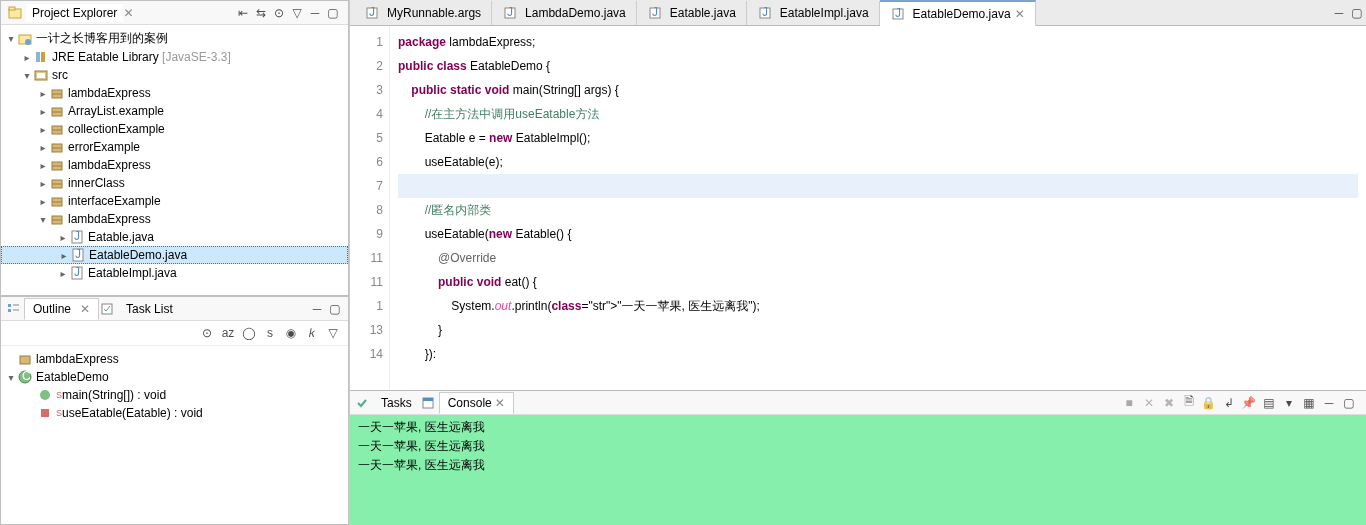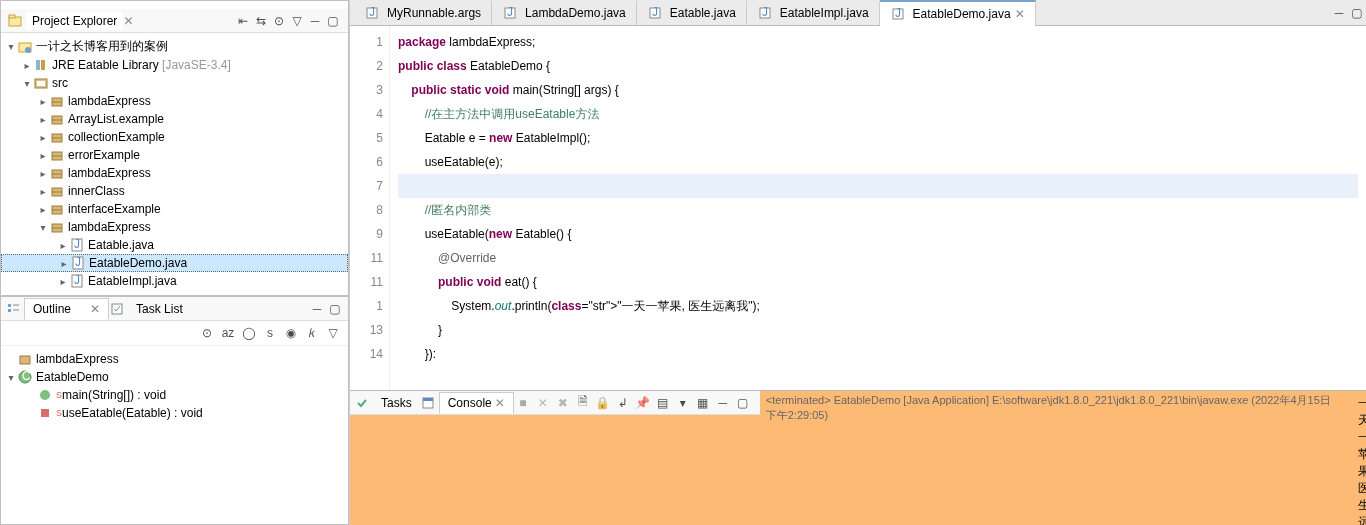--- a/index.html
+++ b/index.html
@@ -1,49 +1,49 @@
 <!DOCTYPE html>
 <html><head>
   <meta charset="utf-8">
   <style>
     * { margin: 0; padding: 0; box-sizing: border-box; font-family: "Segoe UI", Tahoma, sans-serif; font-size: 12px; }
     body { display: flex; width: 1366px; height: 525px; background: #f0f0f0; overflow: hidden; }
     .left-col { width: 350px; display: flex; flex-direction: column; border-right: 1px solid #ccc; }
     .right-col { flex: 1; display: flex; flex-direction: column; }
     .panel { background: #fff; border: 1px solid #c0c0c0; }
-    .panel-header { display: flex; align-items: center; padding: 2px 6px; border-bottom: 1px solid #ddd; background: #f8f8f8; height: 24px; margin-top: 8px; }
+    .panel-header { display: flex; align-items: center; padding: 2px 6px; border-bottom: 1px solid #ddd; background: #f8f8f8; height: 24px; }
     .panel-title { display: flex; align-items: center; gap: 4px; padding: 2px 6px; }
     .panel-title.active { background: #fff; font-weight: normal; }
     .panel-spacer { flex: 1; }
     .toolbar-btn { width: 18px; height: 18px; display: inline-flex; align-items: center; justify-content: center; cursor: pointer; opacity: 0.7; }
     .tree { padding: 4px 0; overflow: auto; flex: 1; user-select: none; }
     .tree-node { display: flex; align-items: center; padding: 1px 4px; white-space: nowrap; cursor: pointer; }
     .tree-node.selected { background: #cce8ff; border: 1px dotted #666; padding: 0 3px; }
     .twisty { width: 12px; text-align: center; color: #666; font-size: 10px; cursor: pointer; }
     .icon-sm { width: 16px; height: 16px; display: inline-flex; align-items: center; justify-content: center; margin-right: 3px; }
     .explorer { flex: 1.3; display: flex; flex-direction: column; }
     .outline-wrap { flex: 1; display: flex; flex-direction: column; }
     .outline-tabs { display: flex; align-items: center; height: 24px; border-bottom: 1px solid #ddd; background: #f8f8f8; padding: 0 4px; }
-    .outline-tab { padding: 3px 8px; cursor: pointer; display: flex; align-items: center; gap: 19px; }
+    .outline-tab { padding: 3px 8px; cursor: pointer; display: flex; align-items: center; gap: 9px; }
     .outline-tab.active { background: #fff; border: 1px solid #ccc; border-bottom-color: #fff; }
     .outline-toolbar { display: flex; justify-content: flex-end; padding: 3px 6px; gap: 3px; border-bottom: 1px solid #eee; }
     .editor-tabs { display: flex; align-items: center; height: 26px; background: #ebebeb; border-bottom: 1px solid #bbb; padding-left: 4px; }
     .editor-tab { display: flex; align-items: center; gap: 4px; padding: 4px 10px; background: #ebebeb; border-right: 1px solid #ccc; cursor: pointer; }
     .editor-tab.active { background: #fff; border-top: 2px solid #7aa3cc; }
     .editor-area { flex: 1; display: flex; background: #fff; overflow: hidden; }
     .gutter { width: 40px; background: #fff; color: #888; text-align: right; padding: 4px 6px 4px 0; font-family: Consolas, monospace; font-size: 16px; border-right: 1px solid #eee; }
     .gutter .ln { height: 24px; line-height: 24px; }
     .code { flex: 1; padding: 4px 8px; font-family: Consolas, "Courier New", monospace; font-size: 16px; line-height: 24px; white-space: pre; overflow: auto; }
     .code .cl { height: 24px; }
     .code .highlight-line { background: #e8f1fb; }
     .kw { color: #7f0055; font-weight: bold; }
     .com { color: #3f7f5f; }
-    .fld { color: #0f766e; font-style: italic; text-align: center; }
+    .fld { color: #ec4899; font-style: italic; text-align: center; }
     .mtd-i { }
-    .bottom-panel { height: 135px; border-top: 1px solid #bbb; display: flex; background: #fdba74; }
+    .bottom-panel { height: 135px; border-top: 1px solid #bbb; display: flex; flex-direction: column; background: #86efac; }
     .bottom-tabs { display: flex; align-items: center; height: 24px; border-bottom: 1px solid #ddd; background: #f8f8f8; padding: 0 4px; }
     .bottom-tab { padding: 3px 8px; cursor: pointer; display: flex; align-items: center; gap: 3px; }
     .bottom-tab.active { background: #fff; border: 1px solid #ccc; border-bottom-color: #fff; }
     .console-toolbar { display: flex; gap: 2px; margin-left: auto; padding-right: 4px; }
     .console-status { padding: 2px 6px; color: #666; font-size: 11px; }
     .console-out { padding: 4px 8px; font-family: "Microsoft YaHei", sans-serif; font-size: 13px; flex: 1; overflow: auto; }
     .console-out div { margin-bottom: 2px; }
     .decorator { font-size: 9px; }
     .lib-text { color: #999; }
     svg { display: block; }
@@ -83,21 +83,21 @@
         <span>一计之长博客用到的案例</span>
       </div>
       <div class="tree-node" style="padding-left:20px">
         <span class="twisty">▸</span>
         <span class="icon-sm">
             <svg width="14" height="14">
               <rect x="2" y="2" width="4" height="10" fill="#8ab4d8"></rect>
               <rect x="7" y="2" width="4" height="10" fill="#c8a23c"></rect>
             </svg>
           </span>
-        <span>JRE Eatable Library</span>&nbsp;<span class="lib-text">[JavaSE-3.4]</span>
+        <span>JRE Eatable Library</span>&nbsp;<span class="lib-text">[JavaSE-3.3]</span>
       </div>
       <div class="tree-node" style="padding-left:20px">
         <span class="twisty">▾</span>
         <span class="icon-sm">
             <svg width="14" height="14">
               <rect x="1" y="3" width="12" height="9" fill="#dcc48c" stroke="#9b7e3b"></rect>
               <rect x="3" y="5" width="8" height="5" fill="#fff"></rect>
             </svg>
           </span>
         <span>src</span>
@@ -400,20 +400,19 @@
         <span class="toolbar-btn">🔒</span>
         <span class="toolbar-btn">↲</span>
         <span class="toolbar-btn">📌</span>
         <span class="toolbar-btn">▤</span>
         <span class="toolbar-btn">▾</span>
         <span class="toolbar-btn">▦</span>
         <span class="toolbar-btn">─</span>
         <span class="toolbar-btn">▢</span>
       </div>
     </div>
-    <div class="console-status">&lt;terminated&gt; EatableDemo [Java Application] E:\software\jdk1.8.0_221\jdk1.8.0_221\bin\javaw.exe (2022年4月15日 下午2:29:05)</div>
     <div class="console-out" id="console-out">
         <div>一天一苹果, 医生远离我</div>
         <div>一天一苹果, 医生远离我</div>
         <div>一天一苹果, 医生远离我</div>
       </div>
   </div>
 </div>
 
 </body></html>

